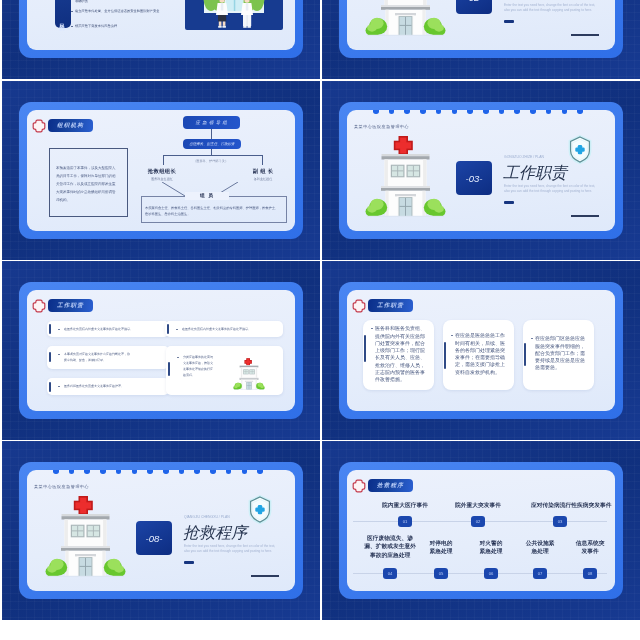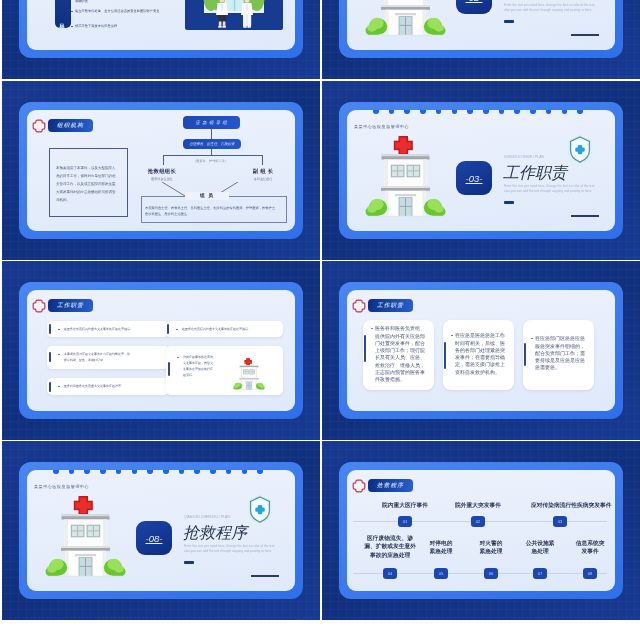--- a/index.html
+++ b/index.html
@@ -24,23 +24,23 @@
   .pill{position:absolute;border-radius:4px;
         background:linear-gradient(100deg,#0a2d8a 0%,#18459f 45%,#2a5fd2 100%);
         color:#b9cdf7;font-style:italic;font-weight:700;
         display:flex;align-items:center;justify-content:center;
         letter-spacing:1.1px;}
   .cross{position:absolute;}
 
   
   .dots{position:absolute;display:flex;justify-content:space-between;}
   .dots i{display:block;width:5.5px;height:5.5px;border-radius:50%;background:#1f64ea;}
-  .numbox{position:absolute;border-radius:9px;
+  .numbox{position:absolute;border-radius:4px;
      background:linear-gradient(150deg,#1c44a6 0%,#0d2d82 100%);
-     color:#e9f0ff;font-style:italic;display:flex;align-items:center;justify-content:center;text-decoration:underline;}
+     color:#e9f0ff;font-style:italic;display:flex;align-items:center;justify-content:center;}
   .bigtitle{position:absolute;font-family:"Liberation Serif",serif;font-style:italic;
      font-weight:500;color:#26344f;letter-spacing:1px;white-space:nowrap;}
   .eyebrow{position:absolute;color:#9badcf;white-space:nowrap;}
   .para{position:absolute;color:#a4b3d1;line-height:1.6;}
   .dash{position:absolute;background:#16357f;border-radius:1px;}
   .rule{position:absolute;background:#2c3b5e;}
   .cap{position:absolute;color:#46567f;letter-spacing:.6px;white-space:nowrap;}
   .bld{position:absolute;}
 
   

